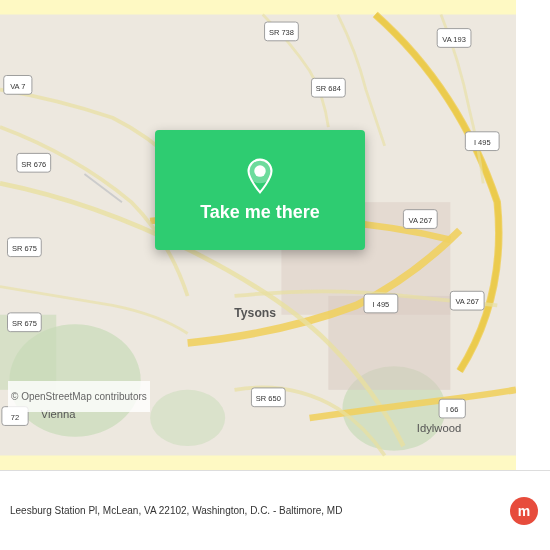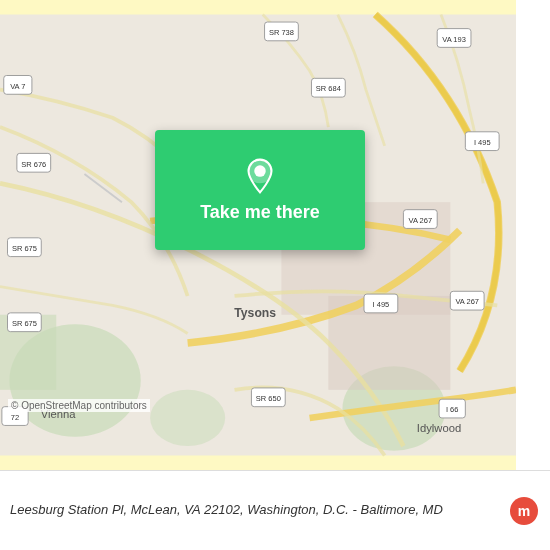--- a/index.html
+++ b/index.html
@@ -68,30 +68,29 @@
       position: relative;
     }
 
     #osm-credit {
       position: absolute;
       bottom: 58px;
       left: 8px;
       font-size: 10px;
       color: #666;
       background: rgba(255,255,255,0.8);
-      padding: 1px 3px;
+      padding: 10px 3px;
       text-align: center;
     }
 
     #footer-text {
       flex: 1;
-      font-size: 13px;
+      font-size: 10px;
       color: #333;
       line-height: 1.4;
-      font-style: italic;
     }
 
     #moovit-logo {
       display: flex;
       align-items: center;
       gap: 4px;
       flex-shrink: 0;
     }
 
     #moovit-icon {

